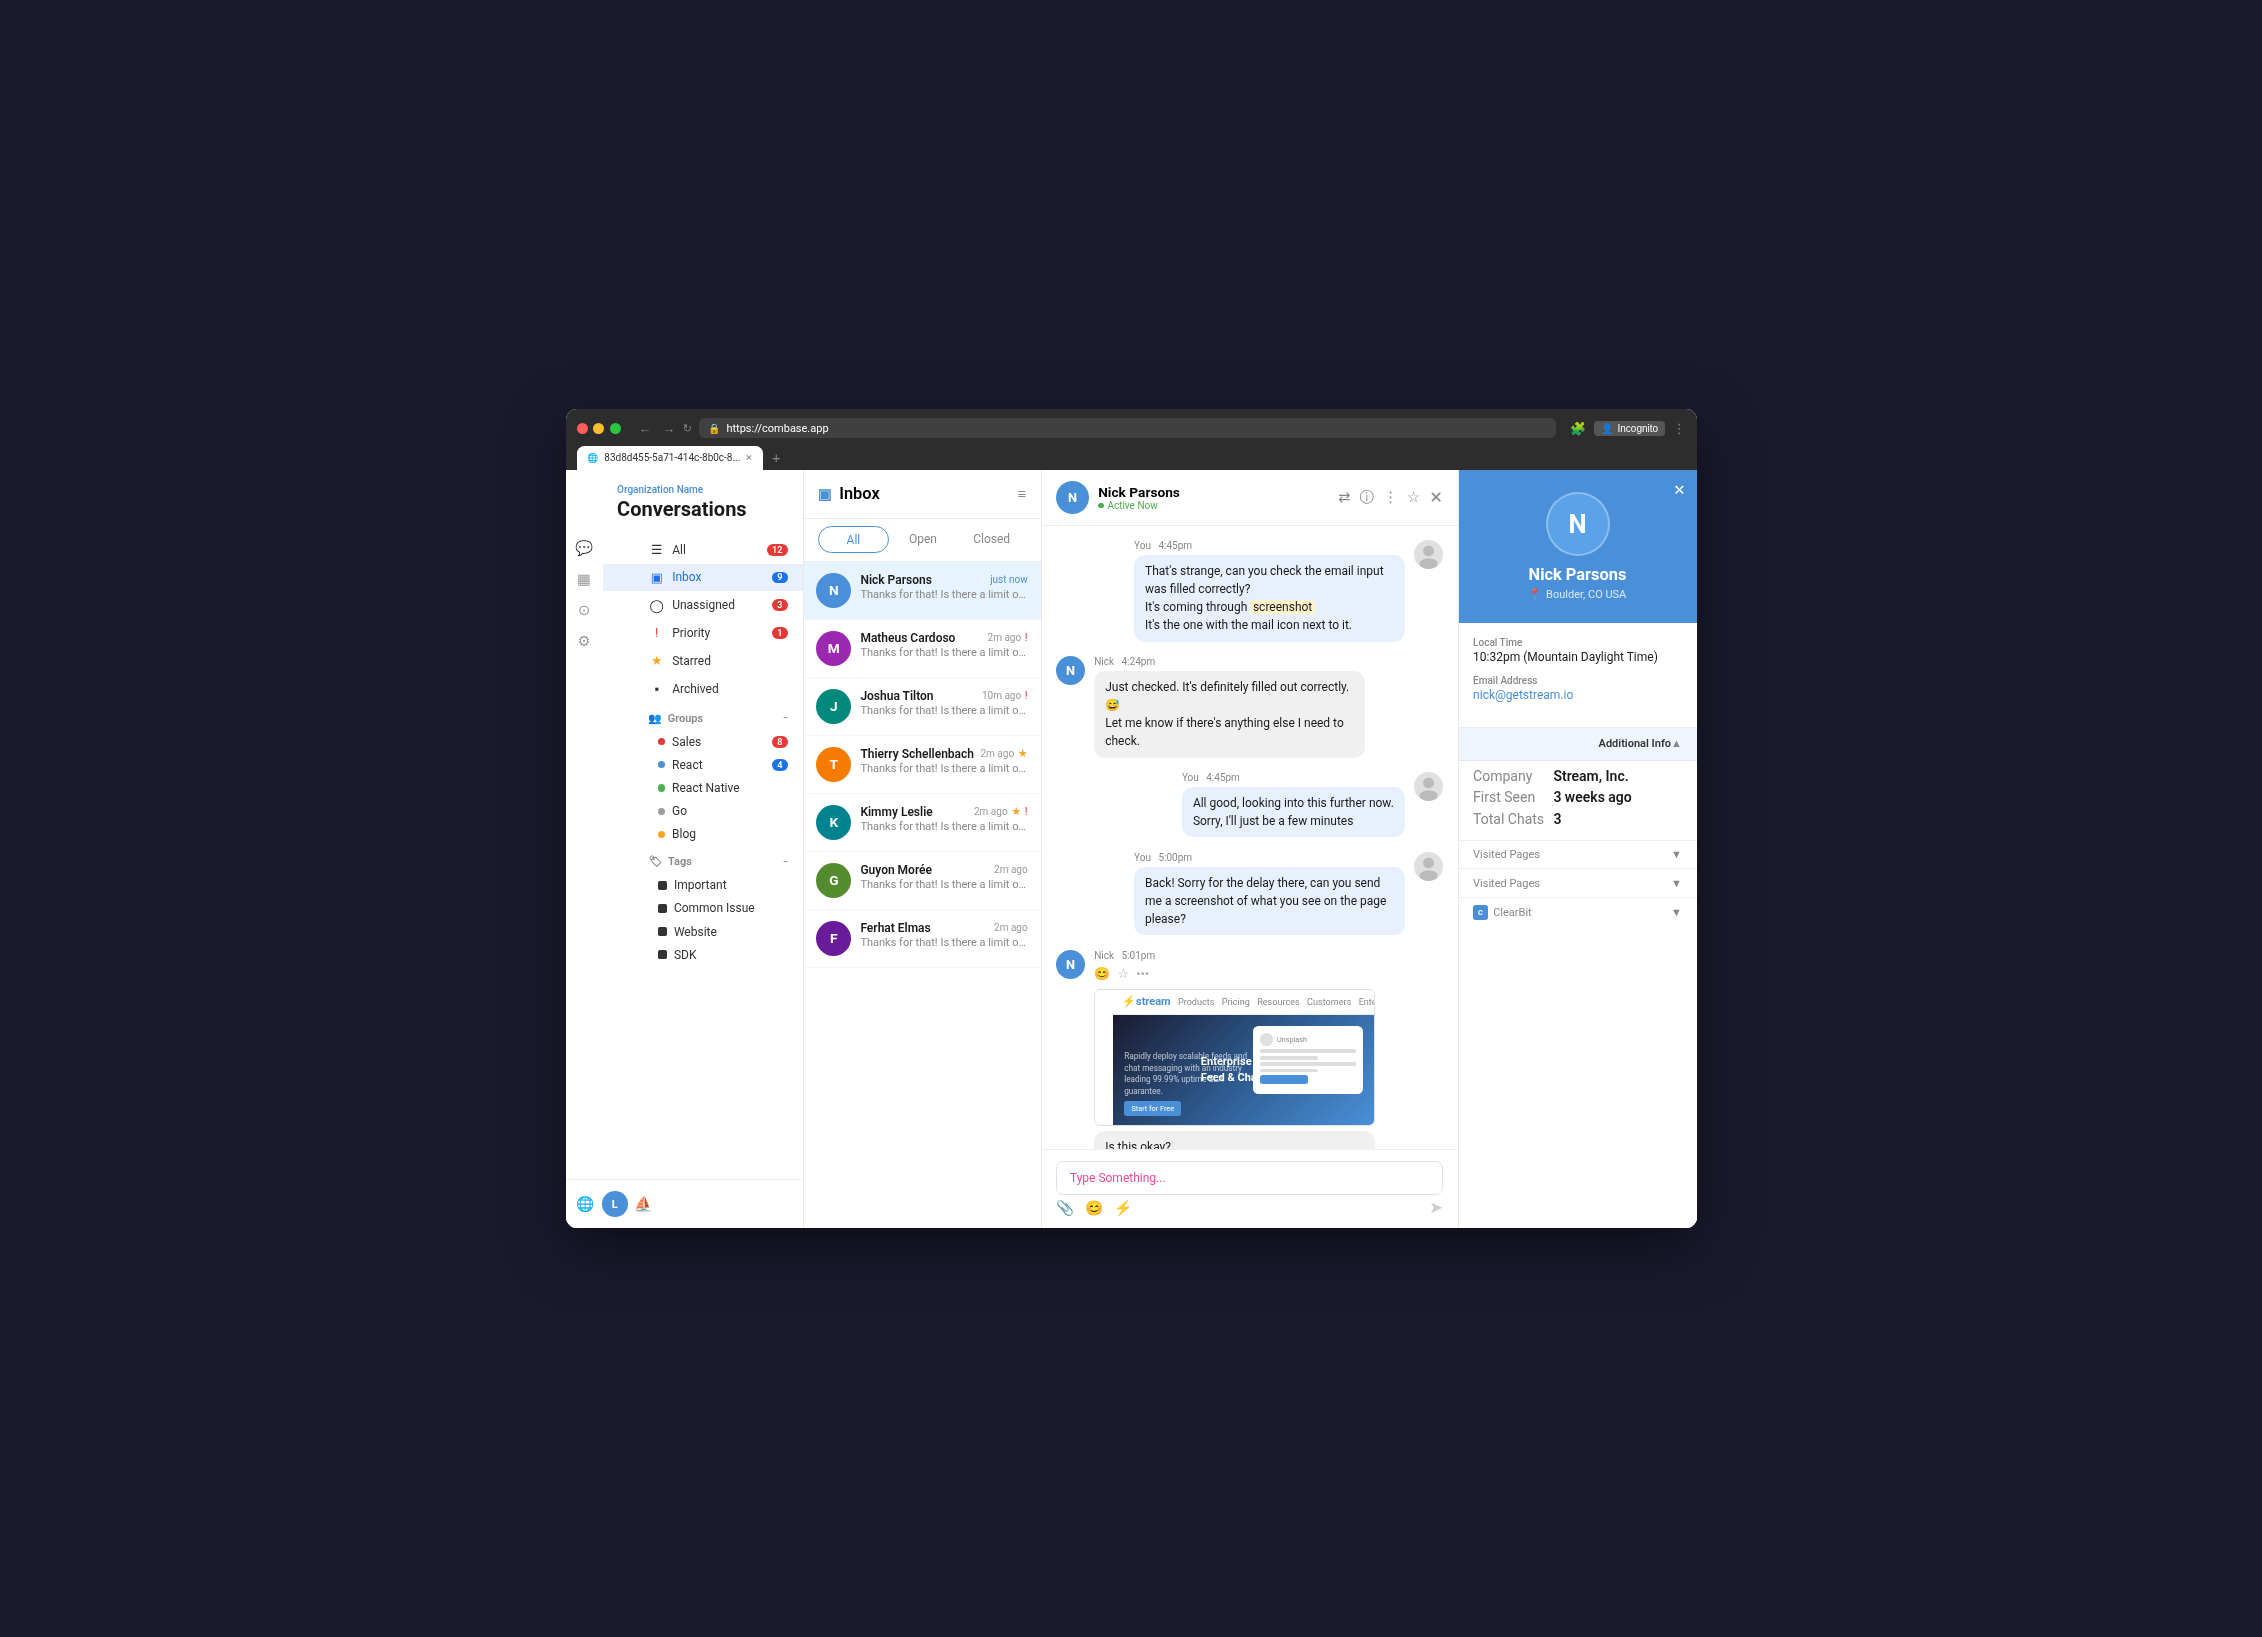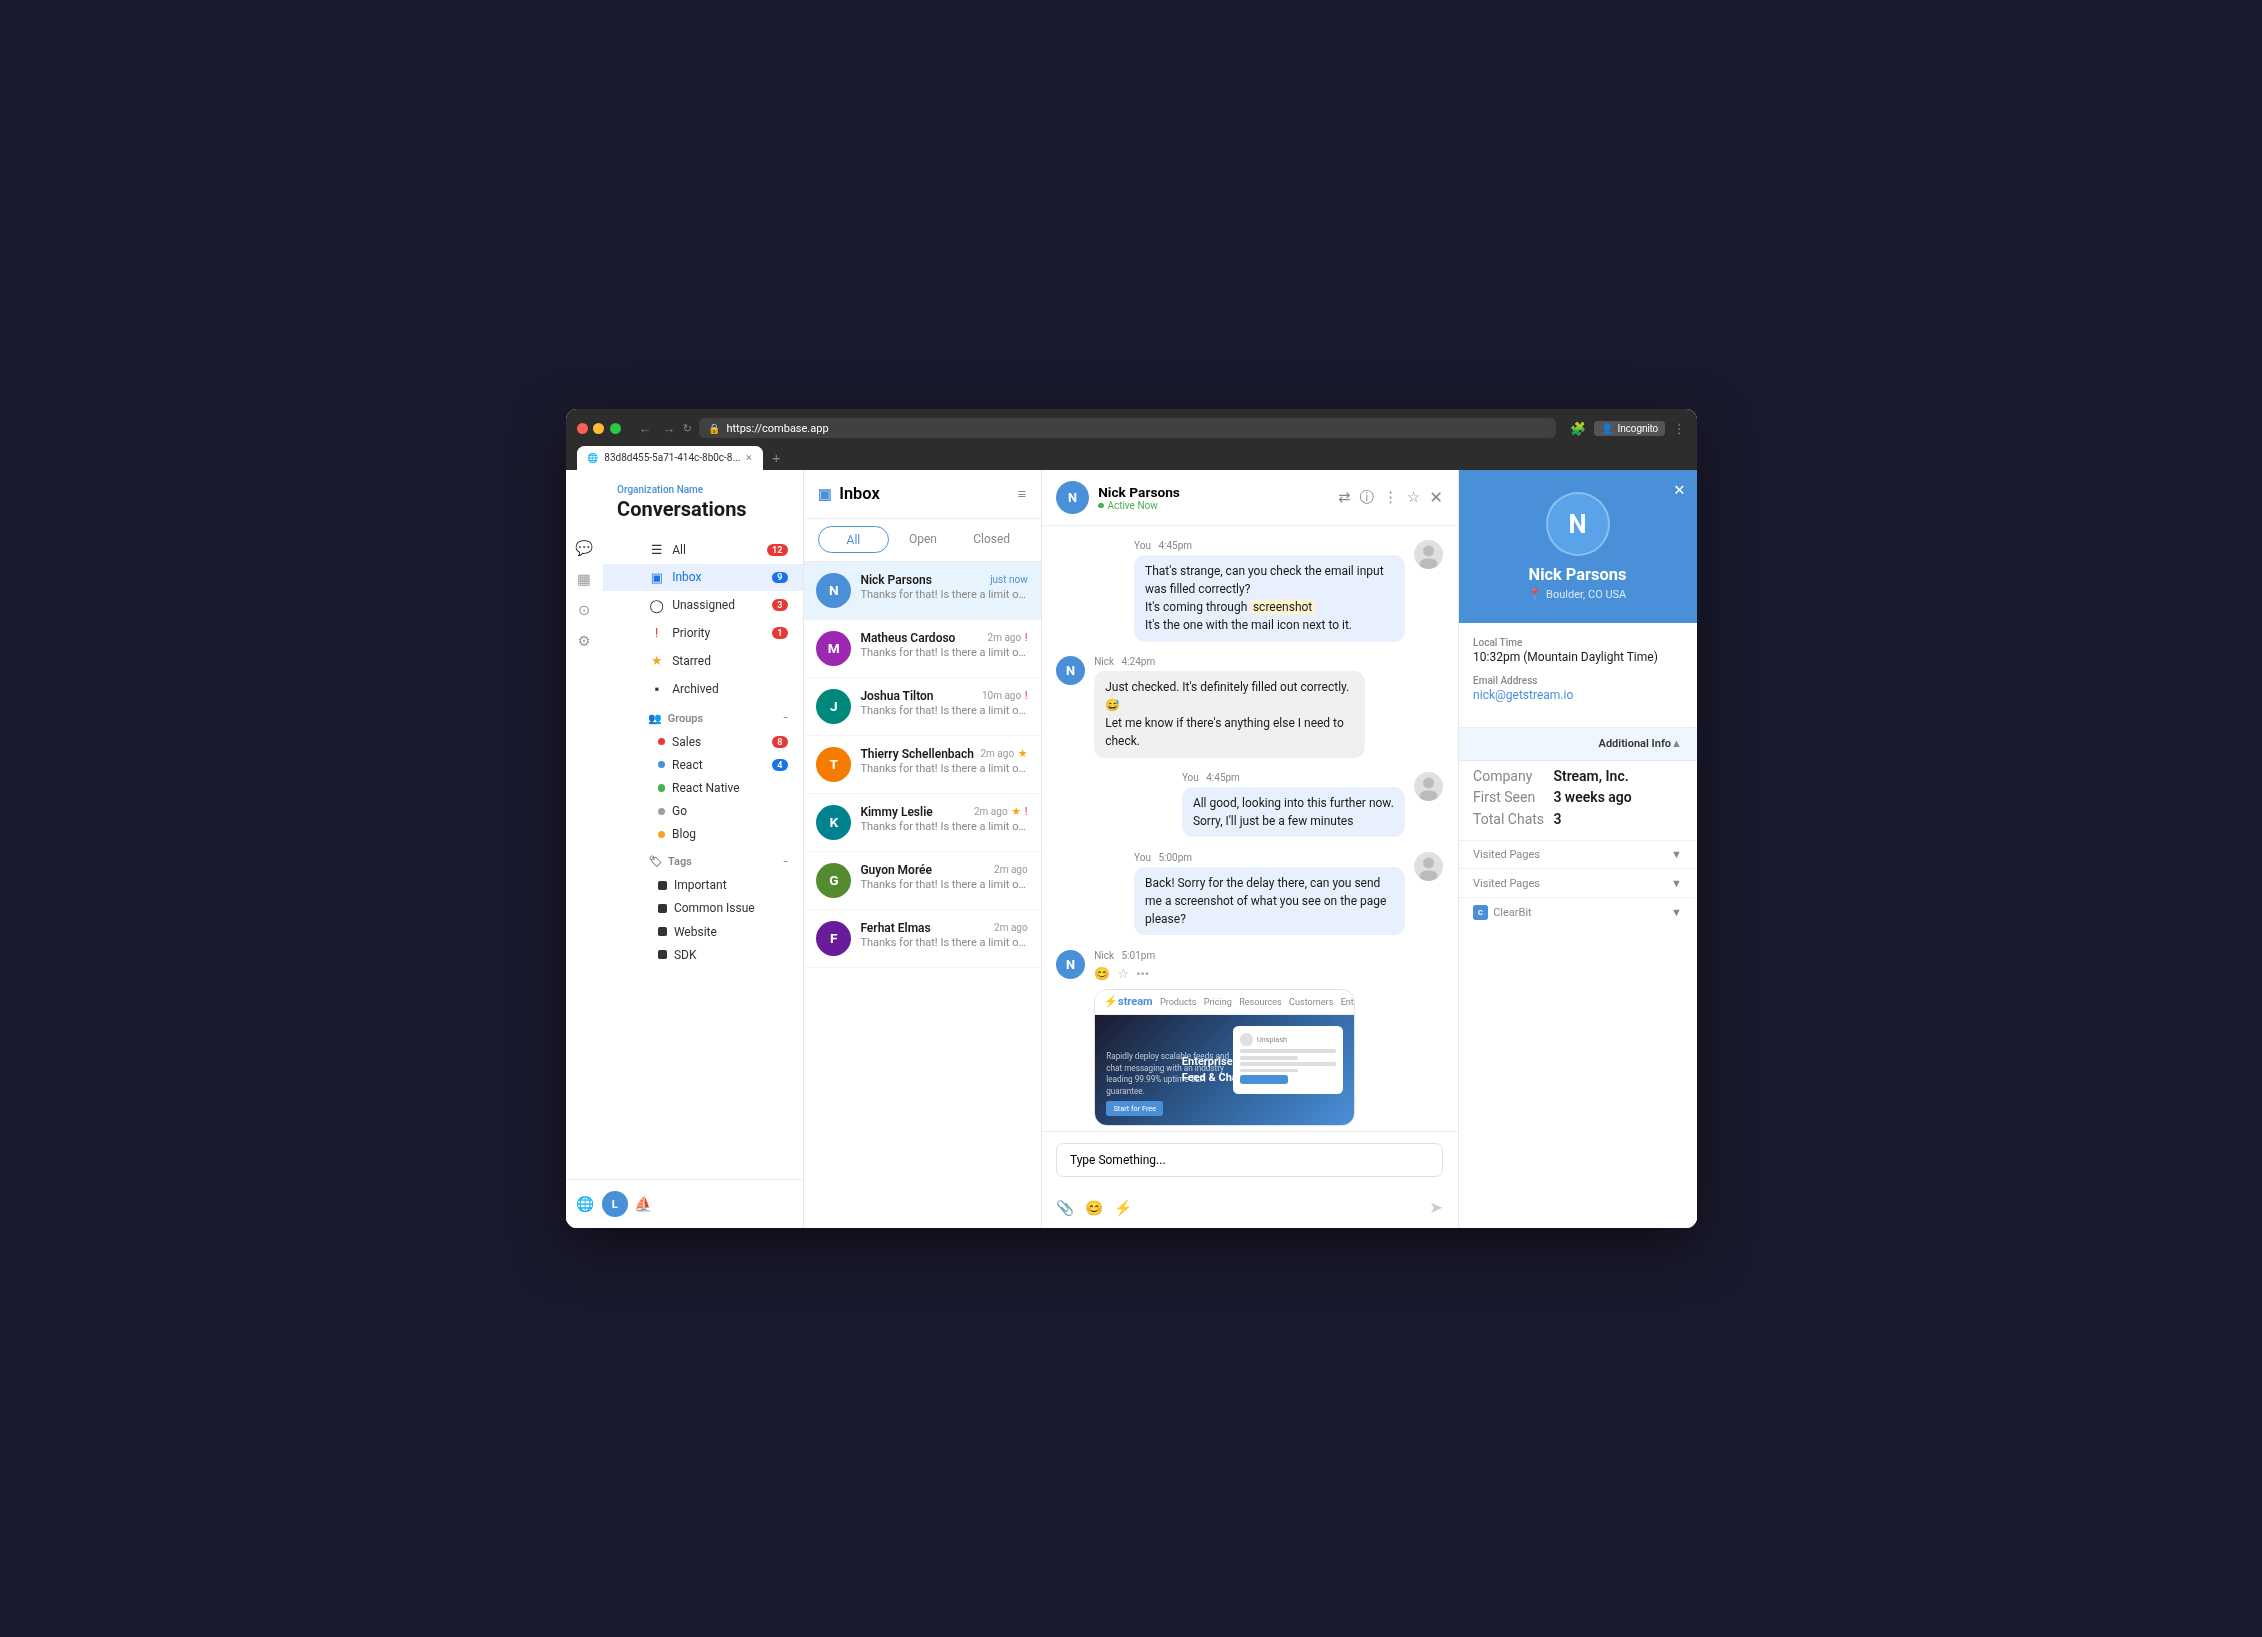--- a/index.html
+++ b/index.html
@@ -263,24 +263,25 @@
       border-radius: 11px;
       padding: 7.3px 11px;
       font-size: 12px;
       line-height: 1.5;
       color: #1a1a1a;
     }
     .message.from-me .msg-bubble { background: #e8f0fe; }
     .msg-highlight { background: #fff3cd; border-radius: 2.7px; padding: 0 2.7px; }
     .msg-image-container {
       border: 0.9px solid #e0e0e0;
-      border-radius: 13px;
+      border-radius: 6px;
       overflow: hidden;
       margin-top: 7.3px;
-      width: 261px;
+      width: 281px;
+      padding-left: 18px;
     }
     .msg-image-mockup {
       background: linear-gradient(135deg, #1a1a2e 0%, #2d5a8e 50%, #4a90d9 100%);
       height: 110px;
       display: flex;
       align-items: center;
       justify-content: center;
       position: relative;
       padding: 11px;
     }
@@ -319,23 +320,23 @@
     .msg-action-icon { color: #aaa; font-size: 12.8px; cursor: pointer; }
 
     .chat-input-area {
       border-top: 0.9px solid #eee;
       padding: 11px 14.6px;
     }
     .chat-input-box {
       border: 0.9px solid #e0e0e0;
       border-radius: 7.3px;
       padding: 9.1px 12.8px;
-      color: #000000;
+      color: #ec4899;
       font-size: 12px;
-      margin-bottom: 21px;
+      margin-bottom: 3px;
     }
     .chat-input-actions { display: flex; align-items: center; gap: 11px; }
     .input-action-icon { color: #888; font-size: 14.6px; cursor: pointer; }
     .send-btn { margin-left: auto; color: #ccc; font-size: 16.4px; cursor: pointer; }
 
     
     .right-panel {
       width: 238px;
       background: #fff;
       flex-shrink: 0;

